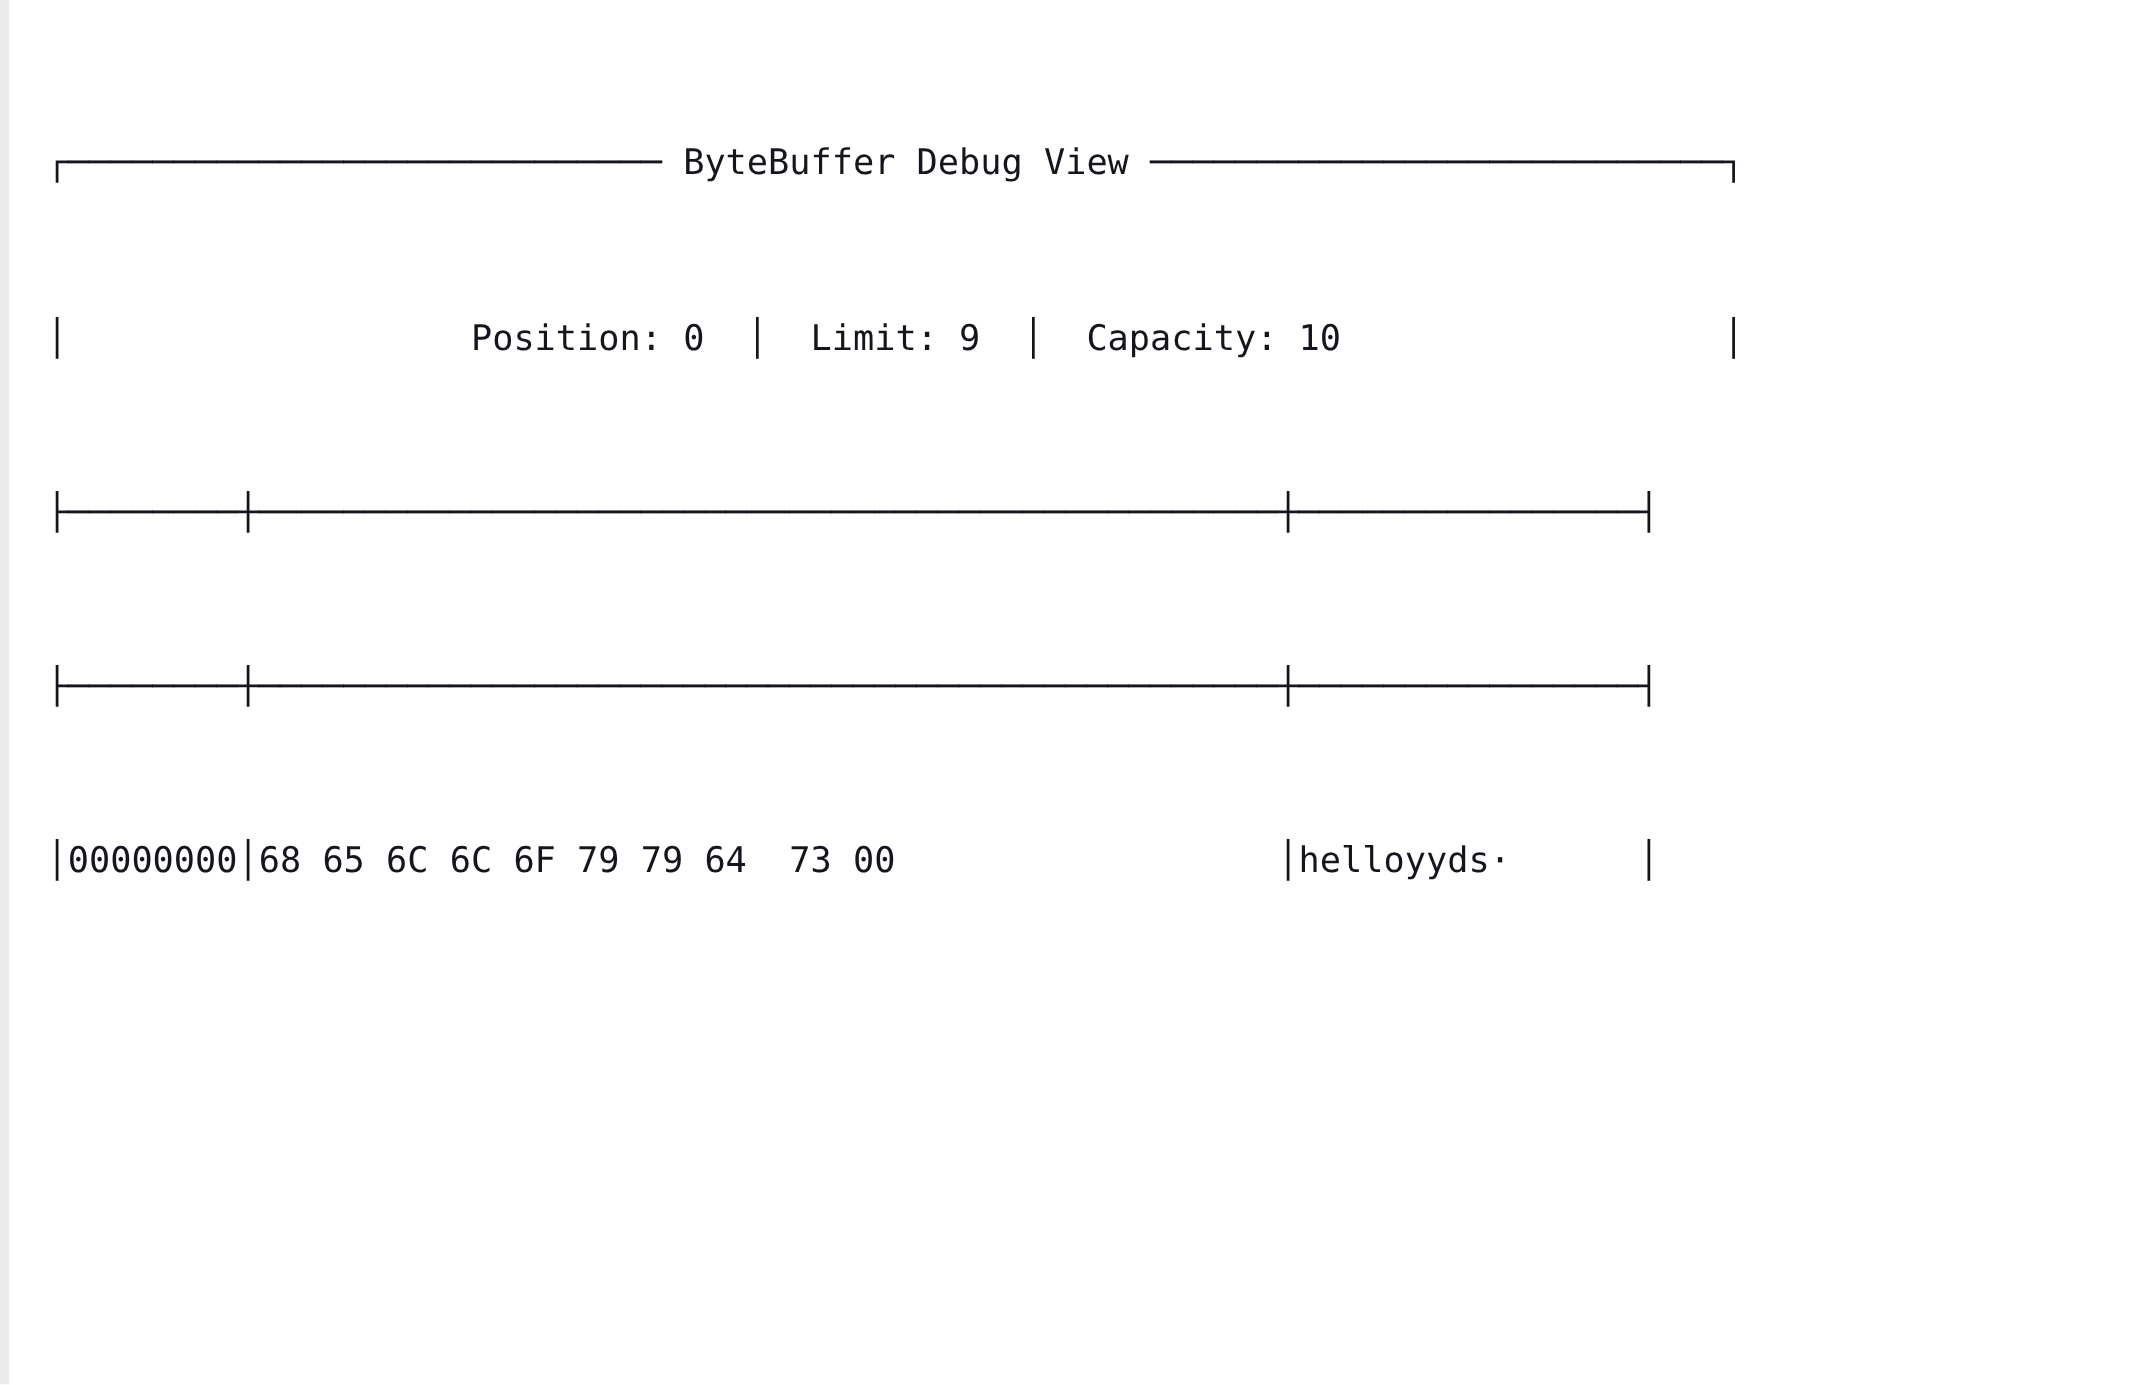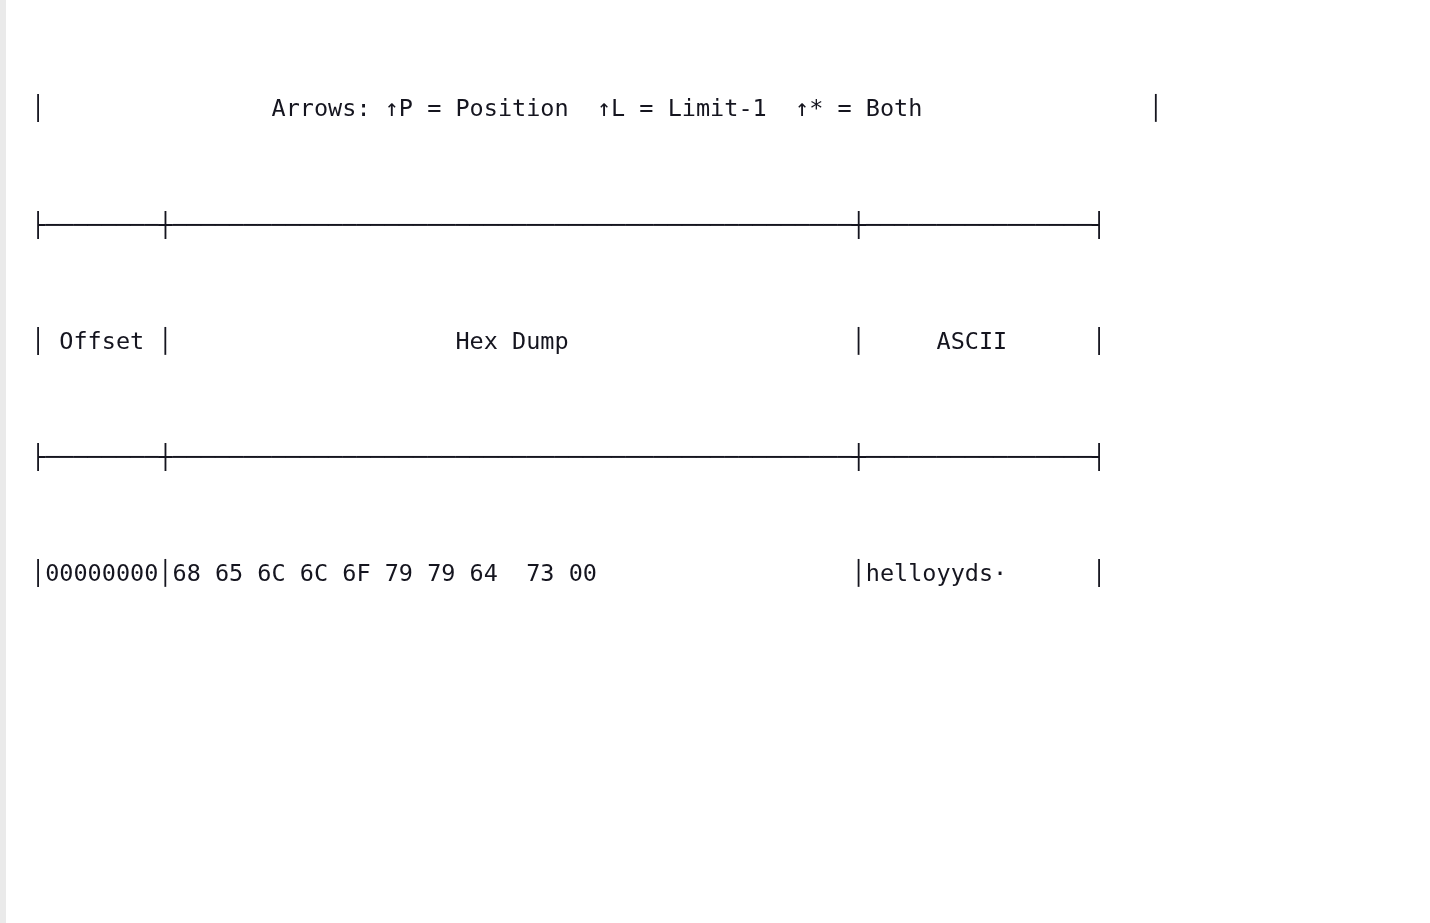--- a/index.html
+++ b/index.html
@@ -29,23 +29,23 @@
     white-space:pre;
   }
   .line{min-height:38.7px;}
 </style>
 </head>
 <body>
 
 <div class="gutter"></div>
 
 <div class="terminal">
-  <div class="line">│                Arrows: ↑P = Position  ↑L = Limit-1  ↑* = Both                │</div>
+  <div class="line">┌──────────────────────────── ByteBuffer Debug View ───────────────────────────┐</div>
+  <div class="line">│                   Position: 0  │  Limit: 9  │  Capacity: 10                  │</div>
   <div class="line">├────────┼────────────────────────────────────────────────┼────────────────┤</div>
-  <div class="line">│ Offset │                    Hex Dump                    │     ASCII      │</div>
   <div class="line">├────────┼────────────────────────────────────────────────┼────────────────┤</div>
   <div class="line">│00000000│68 65 6C 6C 6F 79 79 64  73 00                  │helloyyds·      │</div>
   
   
   
   
   
   
   
   

